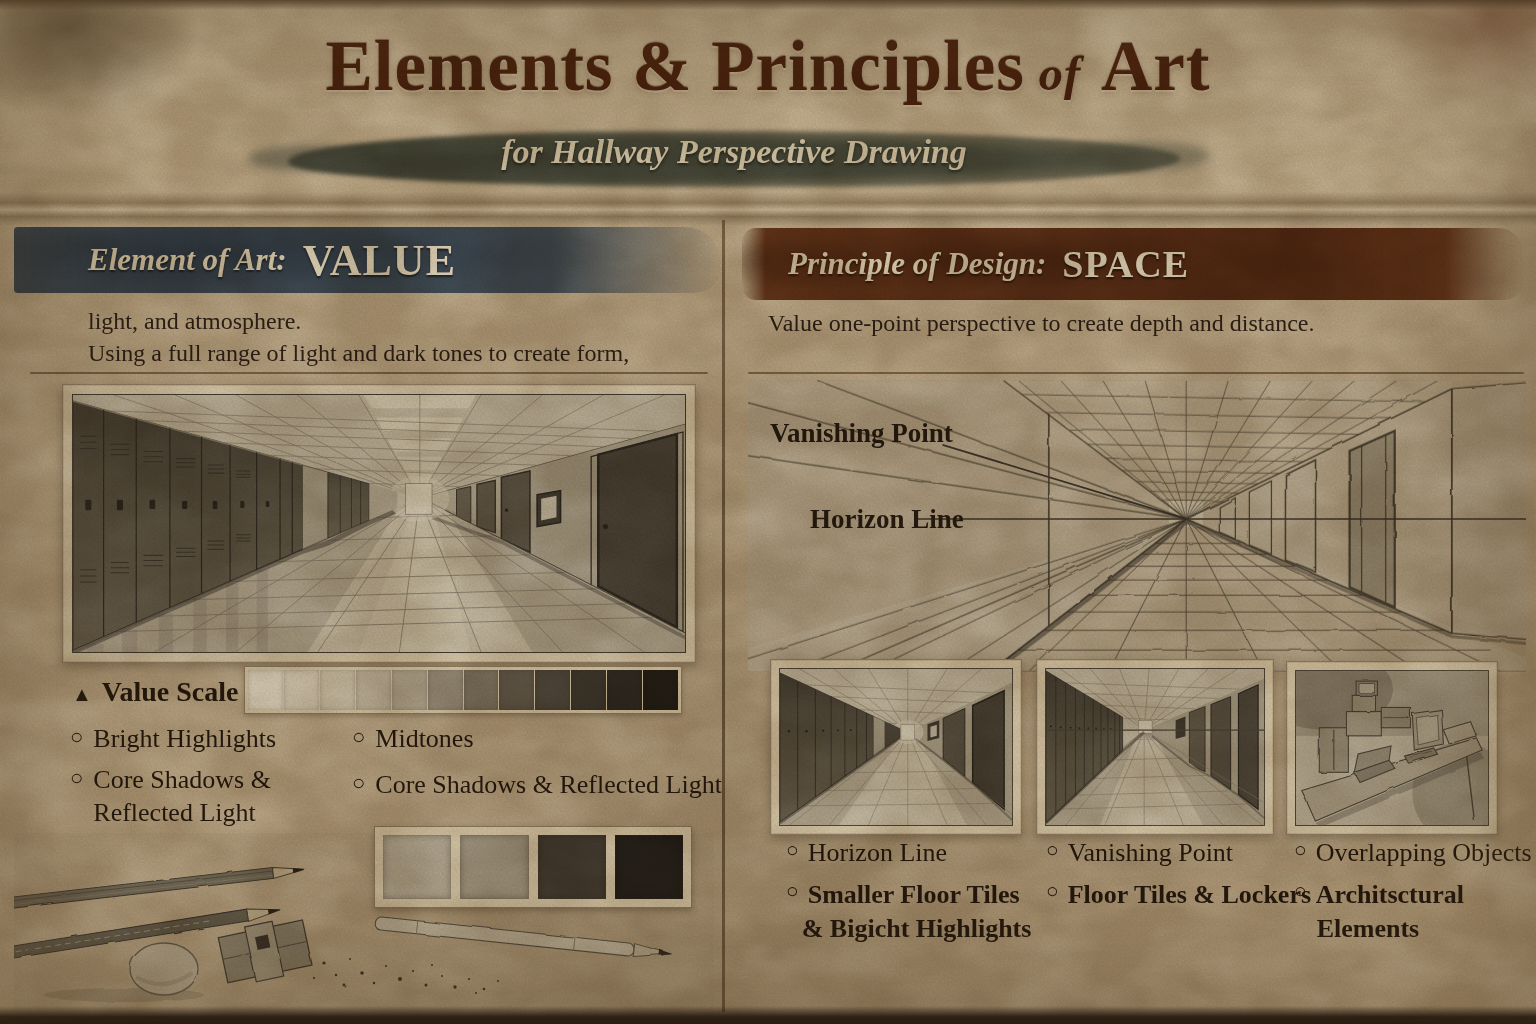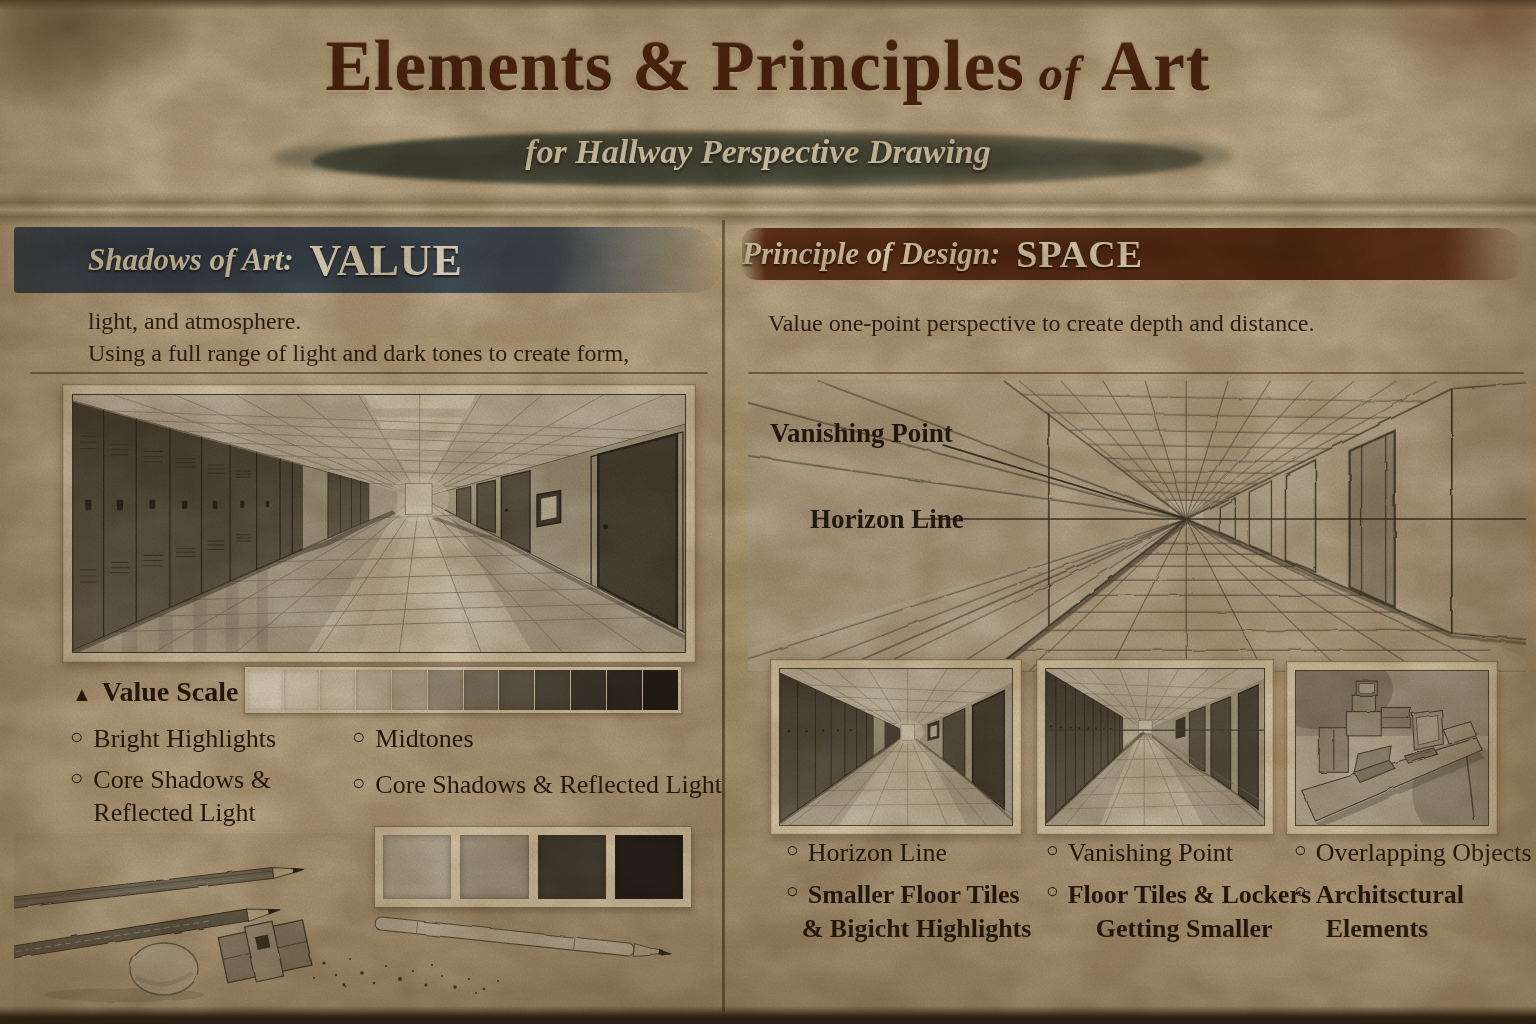--- a/index.html
+++ b/index.html
@@ -13,39 +13,39 @@
     color:#2e2114;}
   .abs{position:absolute;}
   svg{display:block;}
 
   
   .page-title{left:0;top:26px;width:100%;text-align:center;font-weight:bold;
     font-size:71px;letter-spacing:1px;color:#54260e;
     text-shadow:0 2px 1px rgba(252,240,214,.45), 0 -1px 1px rgba(58,24,6,.45), 0 3px 6px rgba(70,40,15,.25);}
   .page-title .of{font-style:italic;font-size:.68em;font-weight:bold;margin:0 14px;}
   .page-title .t2{margin-left:6px;}
-  .subtitle-banner{left:312px;top:127px;width:892px;height:62px;text-decoration:underline;}
+  .subtitle-banner{left:288px;top:127px;width:892px;height:62px;text-decoration:underline;}
   .brush{position:absolute;left:0;top:4px;right:0;bottom:2px;background:
      radial-gradient(ellipse at 20% 50%, #474b3e 0%, #545849 55%, rgba(84,88,73,.55) 85%, rgba(84,88,73,0) 100%);
      border-radius:46% 54% 48% 52% / 62% 55% 58% 50%;filter:blur(2px);}
   .brush2{position:absolute;left:-40px;top:18px;width:120px;height:26px;background:rgba(84,88,73,.5);border-radius:50%;filter:blur(4px);}
   .brush3{position:absolute;right:-30px;top:14px;width:140px;height:30px;background:rgba(84,88,73,.45);border-radius:50%;filter:blur(5px);}
   .subtitle-text{position:absolute;left:0;top:6px;width:100%;text-align:center;
     font-style:italic;font-weight:bold;font-size:34px;color:#f3ead0;
     text-shadow:0 2px 3px rgba(10,10,5,.55);}
   .fold{left:0;top:192px;width:100%;height:34px;background:
     linear-gradient(to bottom, rgba(110,85,55,0) 0%, rgba(104,80,50,.38) 32%, rgba(243,230,202,.5) 52%, rgba(92,70,44,.38) 72%, rgba(110,85,55,0) 100%);}
 
   
   .banner-left{left:14px;top:227px;width:708px;height:66px;display:flex;align-items:center;padding-left:74px;box-sizing:border-box;
     background:
       radial-gradient(ellipse at 30% 40%, rgba(28,36,46,.35), transparent 60%),
       linear-gradient(90deg,#3f4c5a 0%,#445261 55%,#4a5866 76%, rgba(74,88,102,.45) 90%, rgba(74,88,102,0) 100%);
     border-radius:4px 40px 30px 4px;}
-  .banner-right{left:742px;top:228px;width:782px;height:52px;display:flex;align-items:center;box-sizing:border-box;
+  .banner-right{left:742px;top:228px;width:782px;height:72px;display:flex;align-items:center;padding-left:46px;box-sizing:border-box;
     background:
       radial-gradient(ellipse at 25% 45%, rgba(58,26,8,.4), transparent 55%),
       linear-gradient(90deg, rgba(107,58,27,0) 0%, #6b3a1b 3%,#64351a 40%,#5d3016 70%,#6b3a1b 90%, rgba(107,58,27,.3) 97%, rgba(107,58,27,0) 100%);
     border-radius:14px 26px 20px 14px;}
   .b-prefix{font-style:italic;font-weight:bold;font-size:31px;color:#f0e6cc;text-shadow:0 2px 2px rgba(0,0,0,.5);}
   .b-term{font-weight:bold;font-size:44px;letter-spacing:1px;color:#f6eed8;margin-left:16px;text-shadow:0 2px 2px rgba(0,0,0,.55);}
   .banner-right .b-term{font-size:38px;}
   .b-suffix{font-weight:bold;font-size:30px;color:#f2e8ce;margin-left:12px;text-shadow:0 2px 2px rgba(0,0,0,.5);}
   .desc{font-size:24px;line-height:1.32;color:#33241a;}
   .rule{height:2px;background:#6d573c;opacity:.75;border-radius:2px;}
@@ -79,21 +79,21 @@
   .t-1{left:770px;top:659px;width:252px;height:176px;}
   .t-2{left:1036px;top:659px;width:238px;height:176px;}
   .t-3{left:1286px;top:661px;width:212px;height:174px;}
   .caption{display:flex;font-size:26px;color:#2a1c0f;}
   .caption .mk{margin-right:9px;font-size:21px;}
   .c-1{left:786px;top:838px;} .c-2{left:1046px;top:838px;} .c-3{left:1294px;top:838px;}
   .subcap{display:flex;font-size:26px;color:#2a1c0f;}
   .subcap .mk{margin-right:9px;font-size:21px;line-height:1.3;}
   .subcap .bl{line-height:1.3;font-weight:bold;}
   .s-1{left:786px;top:878px;} .s-2{left:1046px;top:878px;} .s-3{left:1294px;top:878px;}
-  .s-1 .l2{margin-left:-6px;} .s-2 .l2{margin-left:28px;} .s-3 .l2{margin-left:10px;}
+  .s-1 .l2{margin-left:-6px;} .s-2 .l2{margin-left:28px;} .s-3 .l2{margin-left:1px;}
 
   .divider{left:722px;top:220px;width:3px;height:792px;background:linear-gradient(180deg,#7a6040,#5f4a30 50%,#6d5638);opacity:.8;}
 
   
   .edge-top{left:0;top:0;width:100%;height:10px;background:linear-gradient(#4f3c26,rgba(79,60,38,0));opacity:.85;}
   .edge-bottom{left:0;top:1006px;width:100%;height:18px;background:linear-gradient(to top,#1d150e 0%,#241a11 40%,rgba(36,26,17,0) 100%);}
   .corner-tl{left:-60px;top:-60px;width:260px;height:180px;background:radial-gradient(ellipse, rgba(48,33,16,.55), transparent 70%);}
   .corner-tr{left:1360px;top:-70px;width:260px;height:170px;background:radial-gradient(ellipse, rgba(86,34,16,.4), transparent 70%);}
   .vignette{left:0;top:0;width:100%;height:100%;box-shadow:inset 0 0 150px 30px rgba(80,58,32,.38);pointer-events:none;}
   .grain-all{left:0;top:0;mix-blend-mode:multiply;opacity:.28;pointer-events:none;}
@@ -134,21 +134,21 @@
     <div class="brush"></div>
     <div class="brush2"></div>
     <div class="brush3"></div>
     <div class="subtitle-text">for Hallway Perspective Drawing</div>
   </div>
 
   <div class="abs fold"></div>
 
   <section>
     <div class="abs banner-left">
-      <span class="b-prefix">Shadows of Art:</span>
+      <span class="b-prefix">Element of Art:</span>
       <span class="b-term">VALUE</span>
     </div>
 
     <div class="abs desc" style="left:88px;top:306px;width:620px;">
       <div>light, and atmosphere.</div>
       <div>Using a full range of light and dark tones to create form,</div>
     </div>
 
     <div class="abs rule" style="left:30px;top:372px;width:678px;"></div>
 
@@ -687,21 +687,20 @@
       <span class="mk">○</span>
       <span class="bl">
           <div>Smaller Floor Tiles</div>
           <div class="l2">&amp; Bigicht Highlights</div>
         </span>
     </div>
     <div class="abs subcap s-2">
       <span class="mk">○</span>
       <span class="bl">
           <div>Floor Tiles &amp; Lockers</div>
-          <div class="l2">Getting Smaller</div>
         </span>
     </div>
     <div class="abs subcap s-3">
       <span class="mk">○</span>
       <span class="bl">
           <div>Architsctural</div>
           <div class="l2">Elements</div>
         </span>
     </div>
   </section>

